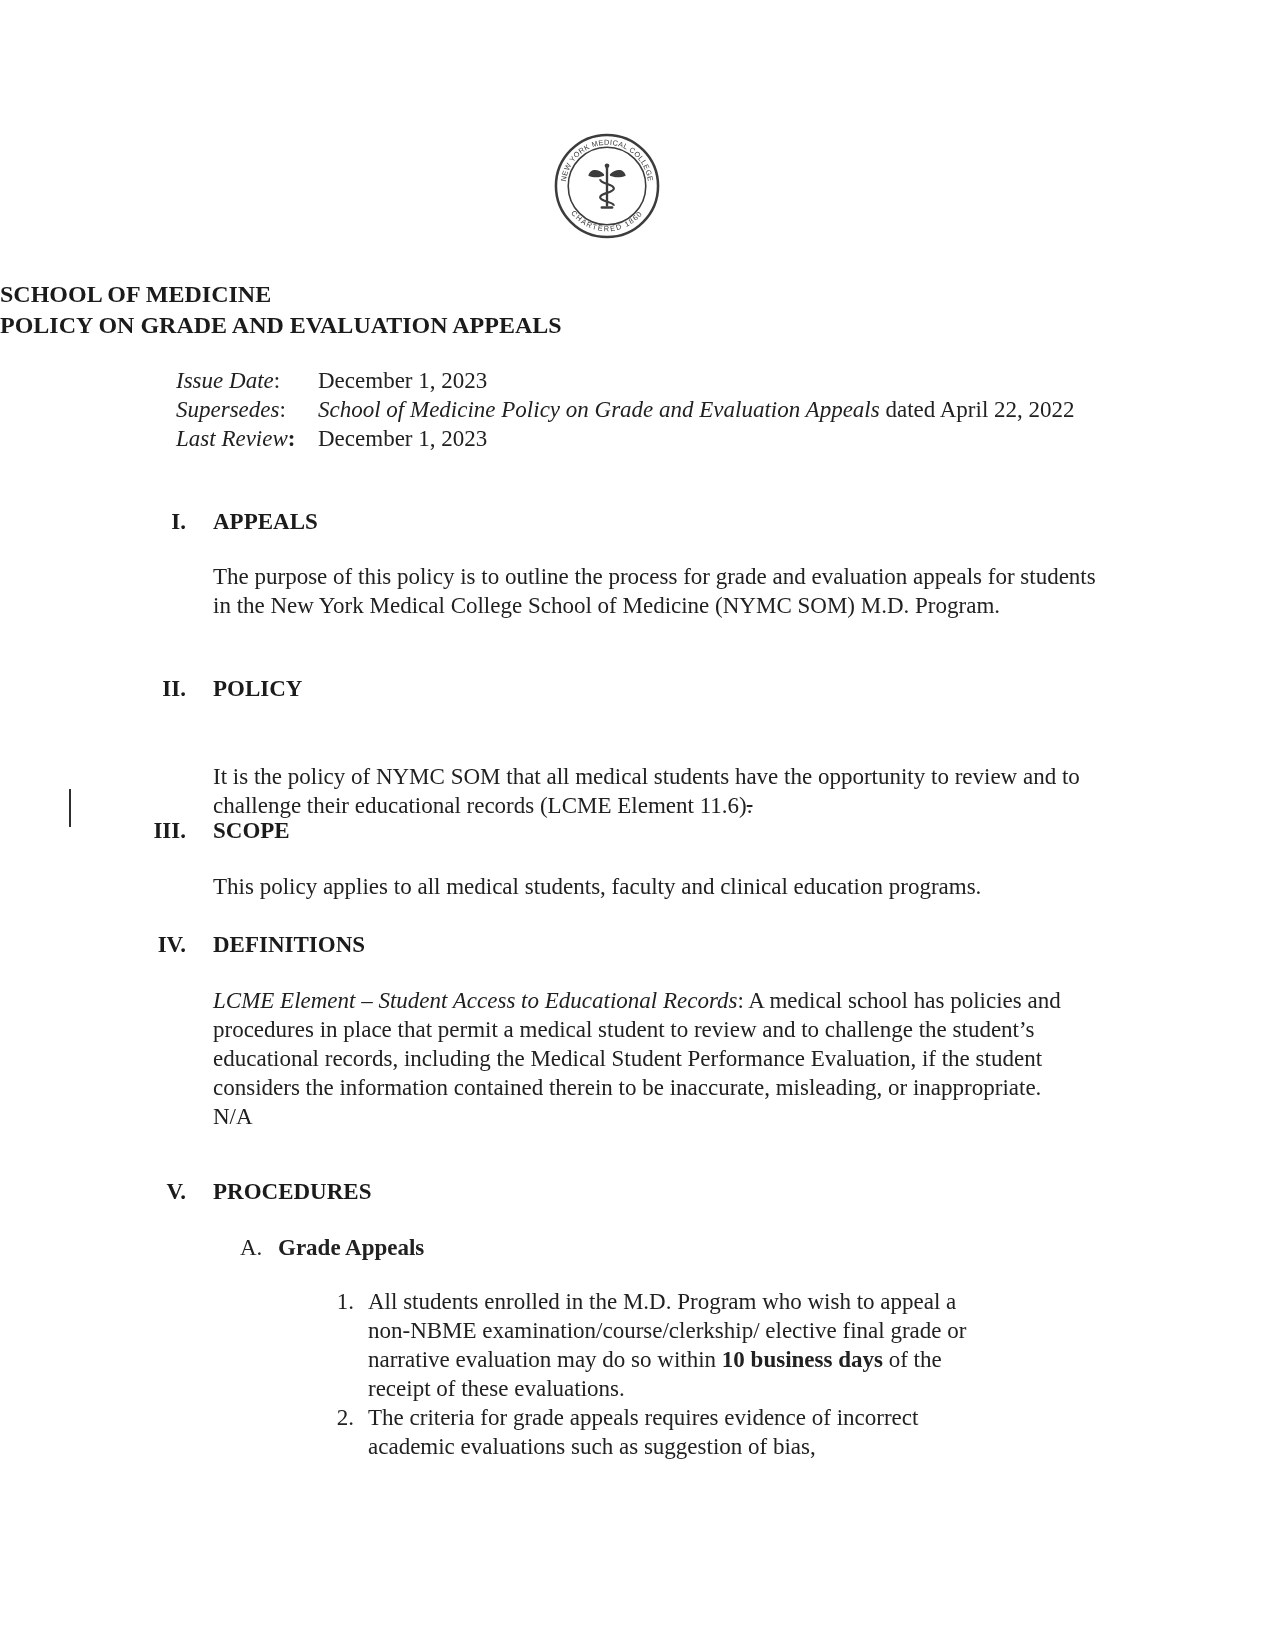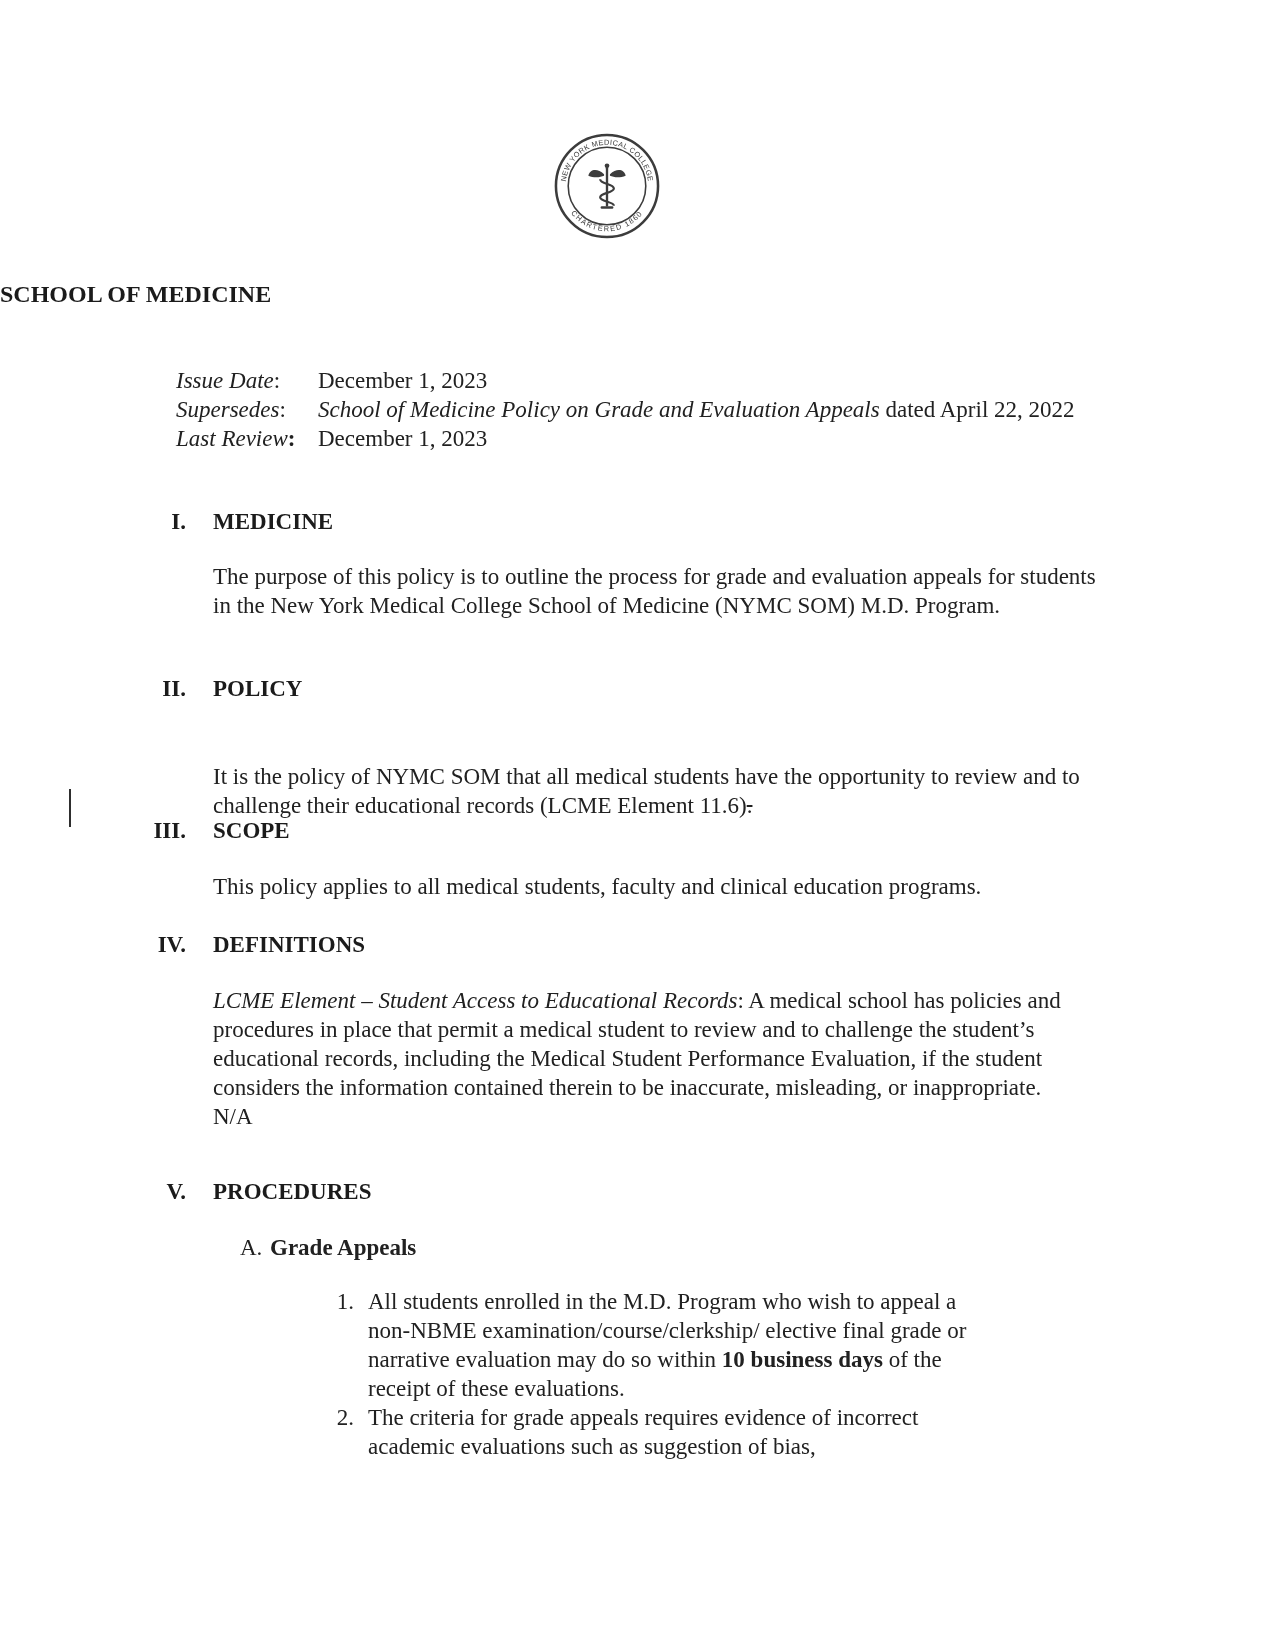--- a/index.html
+++ b/index.html
@@ -33,21 +33,21 @@
   .sec-num { width:36px; text-align:right; flex:none; }
   .sec-title { margin-left:27px; }
 
   .para { left:213px; width:897px; }
   .strike { text-decoration:line-through; }
   .it { font-style:italic;text-align:right; }
   .bd { font-weight:bold; }
 
   .sub-head { left:240px; display:flex; }
   .sub-num { width:26px; flex:none; }
-  .sub-title { margin-left:4px; font-weight:bold; }
+  .sub-title { margin-left:12px; font-weight:bold; }
 
   .num-list { left:330px; width:650px; }
   .list-item { display:flex; }
   .li-num { width:24px; flex:none; text-align:right; }
   .li-body { margin-left:14px; width:610px;font-family:Liberation Serif, serif; }
 
   .change-bar { left:69px; top:789px; width:2px; height:38px; background:#2e2e2e; }
 
   .seal-text { font-family:"Liberation Sans","DejaVu Sans",sans-serif; fill:#3c3c3c; }
 </style>
@@ -78,37 +78,38 @@
         <path d="M52,43 C45,36.5 37.5,38 36,44.5 C42,47 48.5,46 52,44.5 Z" fill="#3c3c3c" stroke="none"></path>
         <path d="M58,43 C65,36.5 72.5,38 74,44.5 C68,47 61.5,46 58,44.5 Z" fill="#3c3c3c" stroke="none"></path>
         <path d="M48,48 C48,53 62,53 62,57.5 C62,62 48,62 48,66.5 C48,71 62,71 62,75" stroke-width="2.2"></path>
         <rect x="48.5" y="75.5" width="13" height="2.6" rx="1.2" fill="#3c3c3c" stroke="none"></rect>
       </g>
     </svg>
   </div>
 
   <div class="abs doc-title">
     <div>SCHOOL OF MEDICINE</div>
+    <div>POLICY ON GRADE AND EVALUATION APPEALS</div>
   </div>
 
   <div class="abs meta">
     <p>
       <span class="meta-label"><em>Issue Date</em><span class="colon">:</span></span><span>December 1, 2023</span>
     </p>
     <p>
       <span class="meta-label"><em>Supersedes</em><span class="colon">:</span></span><span class="val-italic">School of Medicine Policy on Grade and Evaluation Appeals</span><span> dated April 22, 2022</span>
     </p>
     <p>
       <span class="meta-label"><em>Last Review</em><span class="colon bold">:</span></span><span>December 1, 2023</span>
     </p>
   </div>
 
   <div class="abs sec-head" style="top:507px">
     <span class="sec-num">I.</span>
-    <span class="sec-title">MEDICINE</span>
+    <span class="sec-title">APPEALS</span>
   </div>
   <div class="abs para" style="top:562px">The purpose of this policy is to outline the process for grade and evaluation appeals for students in the New York Medical College School of Medicine (NYMC SOM) M.D. Program.</div>
 
   <div class="abs sec-head" style="top:674px">
     <span class="sec-num">II.</span>
     <span class="sec-title">POLICY</span>
   </div>
   <div class="abs para" style="top:762px">
     <span>It is the policy of NYMC SOM that all medical students have the opportunity to review and to challenge their educational records (LCME Element 11.6)</span><span class="strike">.</span>
   </div>

